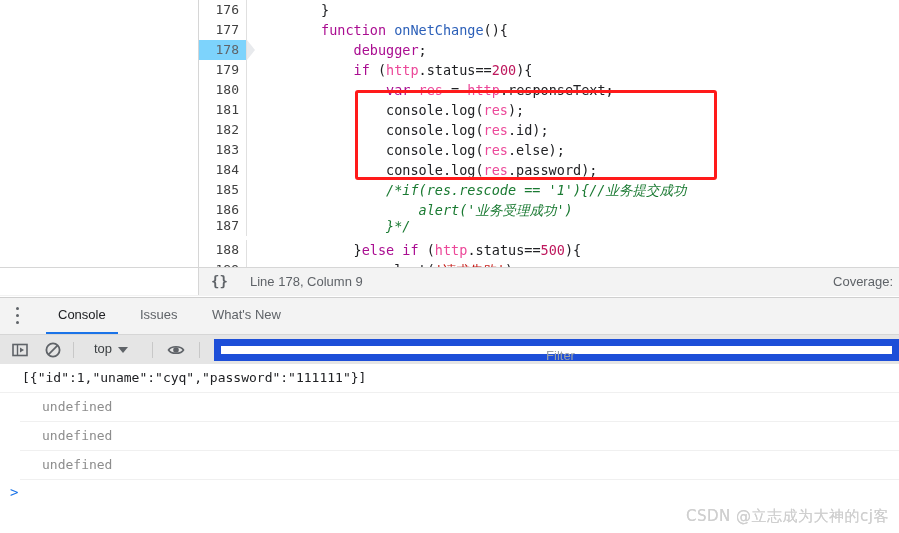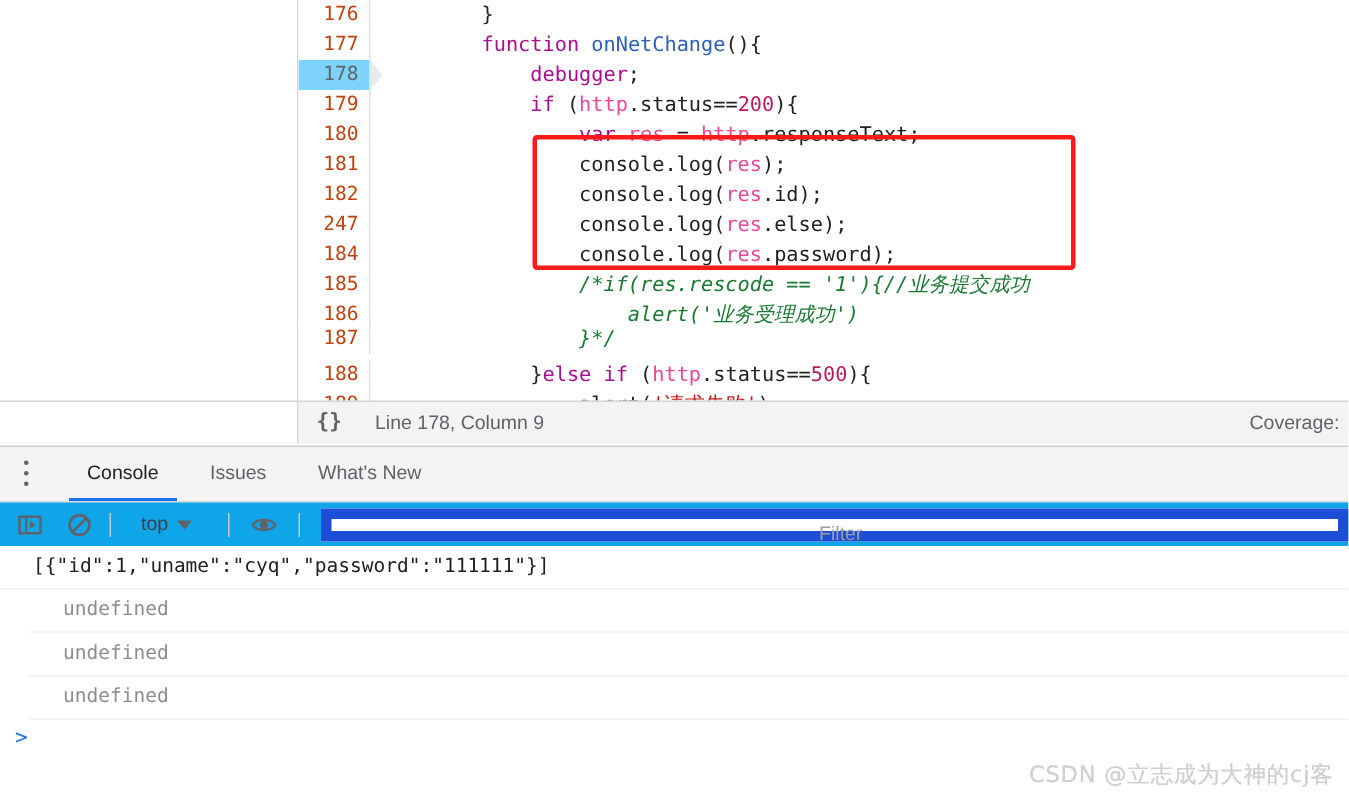--- a/index.html
+++ b/index.html
@@ -19,21 +19,21 @@
   .editor{position:absolute;left:199px;top:0;right:0;height:296px;background:#fff;overflow:hidden;}
 
   .code-area{position:absolute;left:0;top:0;right:0;top:0;height:282px;}
   .code-row{position:relative;height:20px;line-height:20px;white-space:pre;}
   .code-row.active .gutter-cell{background:#7dd3fc;color:#5f6368;}
   .code-row.active .exec-marker{display:block;}
   .gutter-cell{
     position:absolute;left:0;top:0;width:48px;height:20px;
     box-sizing:border-box;padding-right:7px;text-align:right;
     font-family:"DejaVu Sans Mono","Liberation Mono",monospace;
-    font-size:13px;color:#c2410c;background:#fff;
+    font-size:13px;color:#404040;background:#fff;
     border-right:1px solid #e0e0e0;
   }
   .exec-marker{
     display:none;position:absolute;left:48px;top:0;width:0;height:0;
     border-top:10px solid transparent;border-bottom:10px solid transparent;
     border-left:8px solid #e8eaed;
   }
   .code-text{
     position:absolute;left:57px;top:0;height:20px;
     font-family:"DejaVu Sans Mono","Liberation Mono",monospace;
@@ -80,21 +80,21 @@
   .drawer{position:absolute;left:0;top:297px;width:899px;height:236px;background:#fff;border-top:1px solid #cfcfcf;}
   .drawer-tabs{position:relative;height:36px;background:#f3f3f3;border-bottom:1px solid #d6d6d6;}
   .kebab{position:absolute;left:16px;top:9px;width:4px;height:18px;}
   .kebab i{display:block;width:3px;height:3px;border-radius:50%;background:#5f6368;margin-bottom:4px;}
   .tab{
     position:absolute;top:0;height:36px;line-height:34px;padding:0 12px;
     font-size:13px;color:#5f6368;box-sizing:border-box;cursor:default;
   }
   .tab.selected{color:#202124;border-bottom:2px solid #1a73e8;}
 
-  .console-toolbar{position:relative;height:30px;background:#0ea5e9;border-bottom:1px solid #d6d6d6;}
+  .console-toolbar{position:relative;height:30px;background:#e5e5e5;border-bottom:1px solid #d6d6d6;}
   .tb-icon{position:absolute;top:5px;width:20px;height:20px;}
   .sep{position:absolute;top:7px;width:1px;height:16px;background:#c8c8c8;}
   .ctx-sel{position:absolute;top:6px;left:94px;font-size:13px;color:#3c4043;}
   .caret{
     display:inline-block;margin-left:6px;width:0;height:0;vertical-align:middle;
     border-left:5px solid transparent;border-right:5px solid transparent;border-top:6px solid #5f6368;
   }
   .filter-box{
     position:absolute;left:214px;top:4px;right:0;height:22px;
     background:#fff;border:7px solid #1d4ed8;box-sizing:border-box;
@@ -136,21 +136,21 @@
 
     <div class="editor">
       <div class="code-area" id="code-area">
           <div class="code-row" style="top: 0px; position: absolute; left: 0px; right: 0px;"><div class="gutter-cell">176</div><div class="code-text"><span class="plain">        }</span></div></div>
           <div class="code-row" style="top: 20px; position: absolute; left: 0px; right: 0px;"><div class="gutter-cell">177</div><div class="code-text"><span class="plain">        </span><span class="keyword">function</span><span class="plain"> </span><span class="fn">onNetChange</span><span class="plain">(){</span></div></div>
           <div class="code-row active" style="top: 40px; position: absolute; left: 0px; right: 0px;"><div class="gutter-cell">178</div><div class="exec-marker"></div><div class="code-text"><span class="plain">            </span><span class="keyword">debugger</span><span class="plain">;</span></div></div>
           <div class="code-row" style="top: 60px; position: absolute; left: 0px; right: 0px;"><div class="gutter-cell">179</div><div class="code-text"><span class="plain">            </span><span class="keyword">if</span><span class="plain"> (</span><span class="ident">http</span><span class="plain">.status==</span><span class="num">200</span><span class="plain">){</span></div></div>
           <div class="code-row" style="top: 80px; position: absolute; left: 0px; right: 0px;"><div class="gutter-cell">180</div><div class="code-text"><span class="plain">                </span><span class="keyword">var</span><span class="plain"> </span><span class="ident">res</span><span class="plain"> = </span><span class="ident">http</span><span class="plain">.responseText;</span></div></div>
           <div class="code-row" style="top: 100px; position: absolute; left: 0px; right: 0px;"><div class="gutter-cell">181</div><div class="code-text"><span class="plain">                </span><span class="plain">console</span><span class="plain">.log(</span><span class="ident">res</span><span class="plain">);</span></div></div>
           <div class="code-row" style="top: 120px; position: absolute; left: 0px; right: 0px;"><div class="gutter-cell">182</div><div class="code-text"><span class="plain">                </span><span class="plain">console</span><span class="plain">.log(</span><span class="ident">res</span><span class="plain">.id);</span></div></div>
-          <div class="code-row" style="top: 140px; position: absolute; left: 0px; right: 0px;"><div class="gutter-cell">247</div><div class="code-text"><span class="plain">                </span><span class="plain">console</span><span class="plain">.log(</span><span class="ident">res</span><span class="plain">.else);</span></div></div>
+          <div class="code-row" style="top: 140px; position: absolute; left: 0px; right: 0px;"><div class="gutter-cell">183</div><div class="code-text"><span class="plain">                </span><span class="plain">console</span><span class="plain">.log(</span><span class="ident">res</span><span class="plain">.else);</span></div></div>
           <div class="code-row" style="top: 160px; position: absolute; left: 0px; right: 0px;"><div class="gutter-cell">184</div><div class="code-text"><span class="plain">                </span><span class="plain">console</span><span class="plain">.log(</span><span class="ident">res</span><span class="plain">.password);</span></div></div>
           <div class="code-row" style="top: 180px; position: absolute; left: 0px; right: 0px;"><div class="gutter-cell">185</div><div class="code-text"><span class="cmt">                /*if(res.rescode == '1'){//业务提交成功</span></div></div>
           <div class="code-row" style="top: 200px; position: absolute; left: 0px; right: 0px;"><div class="gutter-cell">186</div><div class="code-text"><span class="cmt">                    alert('业务受理成功')</span></div></div>
           <div class="code-row" style="top: 216px; position: absolute; left: 0px; right: 0px;"><div class="gutter-cell">187</div><div class="code-text"><span class="cmt">                }*/</span></div></div>
           <div class="code-row" style="top: 240px; position: absolute; left: 0px; right: 0px;"><div class="gutter-cell">188</div><div class="code-text"><span class="plain">            }</span><span class="keyword">else</span><span class="plain"> </span><span class="keyword">if</span><span class="plain"> (</span><span class="ident">http</span><span class="plain">.status==</span><span class="num">500</span><span class="plain">){</span></div></div>
           <div class="code-row" style="top: 260px; position: absolute; left: 0px; right: 0px;"><div class="gutter-cell">189</div><div class="code-text"><span class="plain">                alert(</span><span class="str">'请求失败'</span><span class="plain">)</span></div></div>
           <div class="code-row" style="top: 280px; position: absolute; left: 0px; right: 0px;"><div class="gutter-cell">190</div><div class="code-text"><span class="plain">            }</span></div></div>
         </div>
 
       <div class="red-box"></div>

